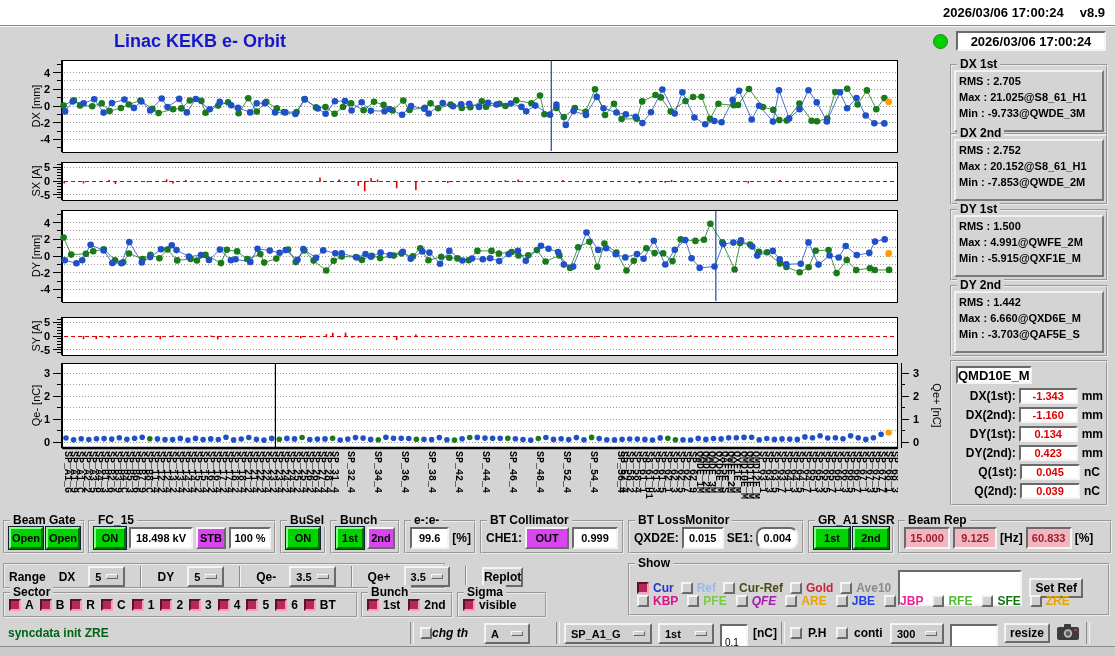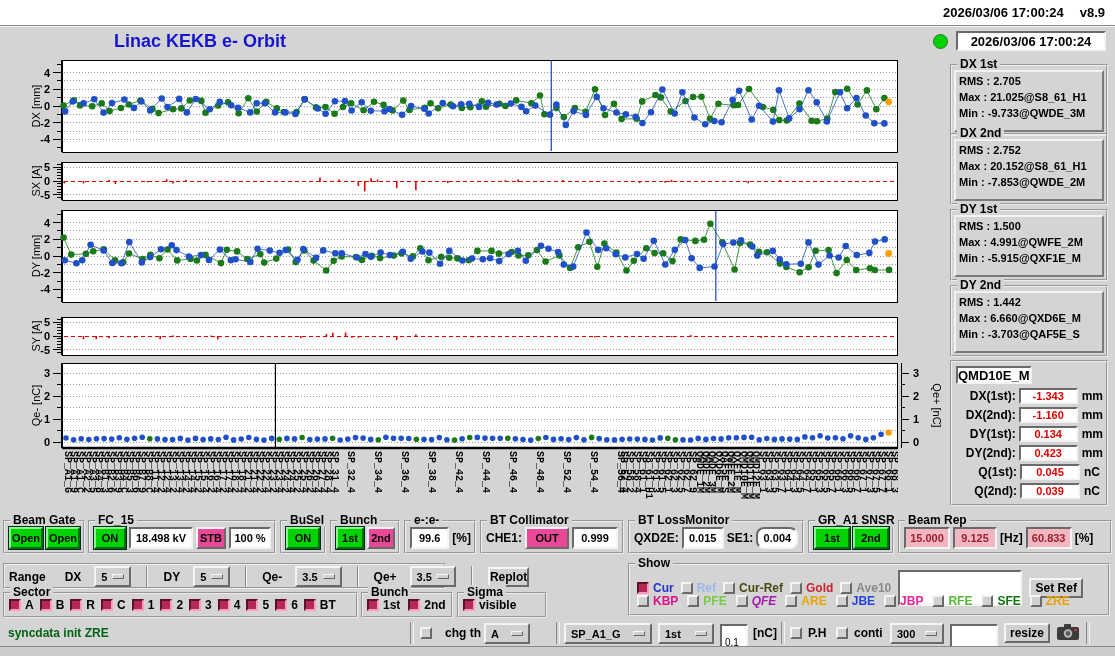--- a/index.html
+++ b/index.html
@@ -12,21 +12,21 @@
   .lbl{font-weight:bold;font-size:12px;color:#000;}
   
   .groupbox{position:absolute;border:2px groove #ececec;box-sizing:border-box;}
   .gtitle{position:absolute;top:-9px;left:5px;background:#d4d4d4;padding:0 3px;font-weight:bold;font-size:12px;color:#000;white-space:nowrap;}
   .grow{position:absolute;left:4px;top:5px;right:3px;display:flex;align-items:center;gap:3px;}
   
   .btn{display:inline-flex;align-items:center;justify-content:center;font-weight:bold;font-size:11px;color:#000;
        background:#d0d0d0;border-top:2px solid #f4f4f4;border-left:2px solid #f4f4f4;border-bottom:2px solid #6a6a6a;border-right:2px solid #6a6a6a;
        box-sizing:border-box;height:22px;white-space:nowrap;}
   .btn.green{background:#00d300;border-top-color:#86ff86;border-left-color:#86ff86;border-bottom-color:#006e00;border-right-color:#006e00;outline:1px solid #123;}
-  .btn.gray{background:#ec4899;}
+  .btn.gray{background:#d946ef;}
   .field{display:inline-flex;align-items:center;justify-content:center;font-weight:bold;font-size:11px;color:#000;background:#fff;
        border-top:2px solid #6a6a6a;border-left:2px solid #6a6a6a;border-bottom:2px solid #f4f4f4;border-right:2px solid #f4f4f4;
        box-sizing:border-box;height:22px;white-space:nowrap;}
   .field.pink{background:#f2b6c0;color:#99202e;}
   .tkentry{background:#fff;border-top:2px solid #6a6a6a;border-left:2px solid #6a6a6a;border-bottom:2px solid #f4f4f4;border-right:2px solid #f4f4f4;
        font-family:"Liberation Sans",sans-serif;font-size:12px;height:18px;box-sizing:border-box;padding:16px 3px;}
   .menu{display:inline-flex;align-items:center;justify-content:space-between;padding:0 5px;font-weight:bold;font-size:11px;color:#000;
        background:#d0d0d0;border-top:2px solid #f4f4f4;border-left:2px solid #f4f4f4;border-bottom:2px solid #6a6a6a;border-right:2px solid #6a6a6a;
        box-sizing:border-box;height:21px;white-space:nowrap;}
   .mbar{width:12px;height:5px;background:#d0d0d0;border-top:1px solid #f8f8f8;border-left:1px solid #f8f8f8;border-bottom:1px solid #666;border-right:1px solid #666;box-sizing:border-box;margin-left:5px;}
@@ -1009,21 +1009,21 @@
       <div class="field pink" style="width:44px;">9.125</div>
       <span class="lbl">[Hz]</span>
       <div class="field pink" style="width:46px;">60.833</div>
       <span class="lbl">[%]</span>
     </div>
   </div>
 
   <div class="groupbox" style="left:3px;top:563px;width:443px;height:26px;">
     <div class="grow" style="top:1px;gap:13px;">
       <span class="lbl">Range</span>
-      <span class="lbl" style="margin-left:6px;">DX</span>
+      <span class="lbl" style="">DX</span>
       <div class="menu" style="width:44px;">
           <span>5</span>
           <span class="mbar"></span>
         </div>
       <div class="vsep"></div>
       <span class="lbl">DY</span>
       <div class="menu" style="width:44px;">
           <span>5</span>
           <span class="mbar"></span>
         </div>
@@ -1181,21 +1181,21 @@
         </span>
       </div>
   </div>
 
   <div id="statusbar">
     <span id="status-msg">syncdata init ZRE</span>
     <div class="vline" style="left:410px;"></div>
     <span class="ckitem abs" style="left:420px;top:7px;">
         <span class="cb"></span>
       </span>
-    <span class="lbl abs" style="left:445px;top:6px;">chg th</span>
+    <span class="lbl abs" style="left:432px;top:6px;font-style:italic;">chg th</span>
     <div class="menu abs" style="left:484px;top:3px;width:46px;">
         <span>A</span>
         <span class="mbar"></span>
       </div>
     <div class="vline" style="left:556px;"></div>
     <div class="menu abs" style="left:564px;top:3px;width:88px;">
         <span>SP_A1_G</span>
         <span class="mbar"></span>
       </div>
     <div class="menu abs" style="left:658px;top:3px;width:56px;">

